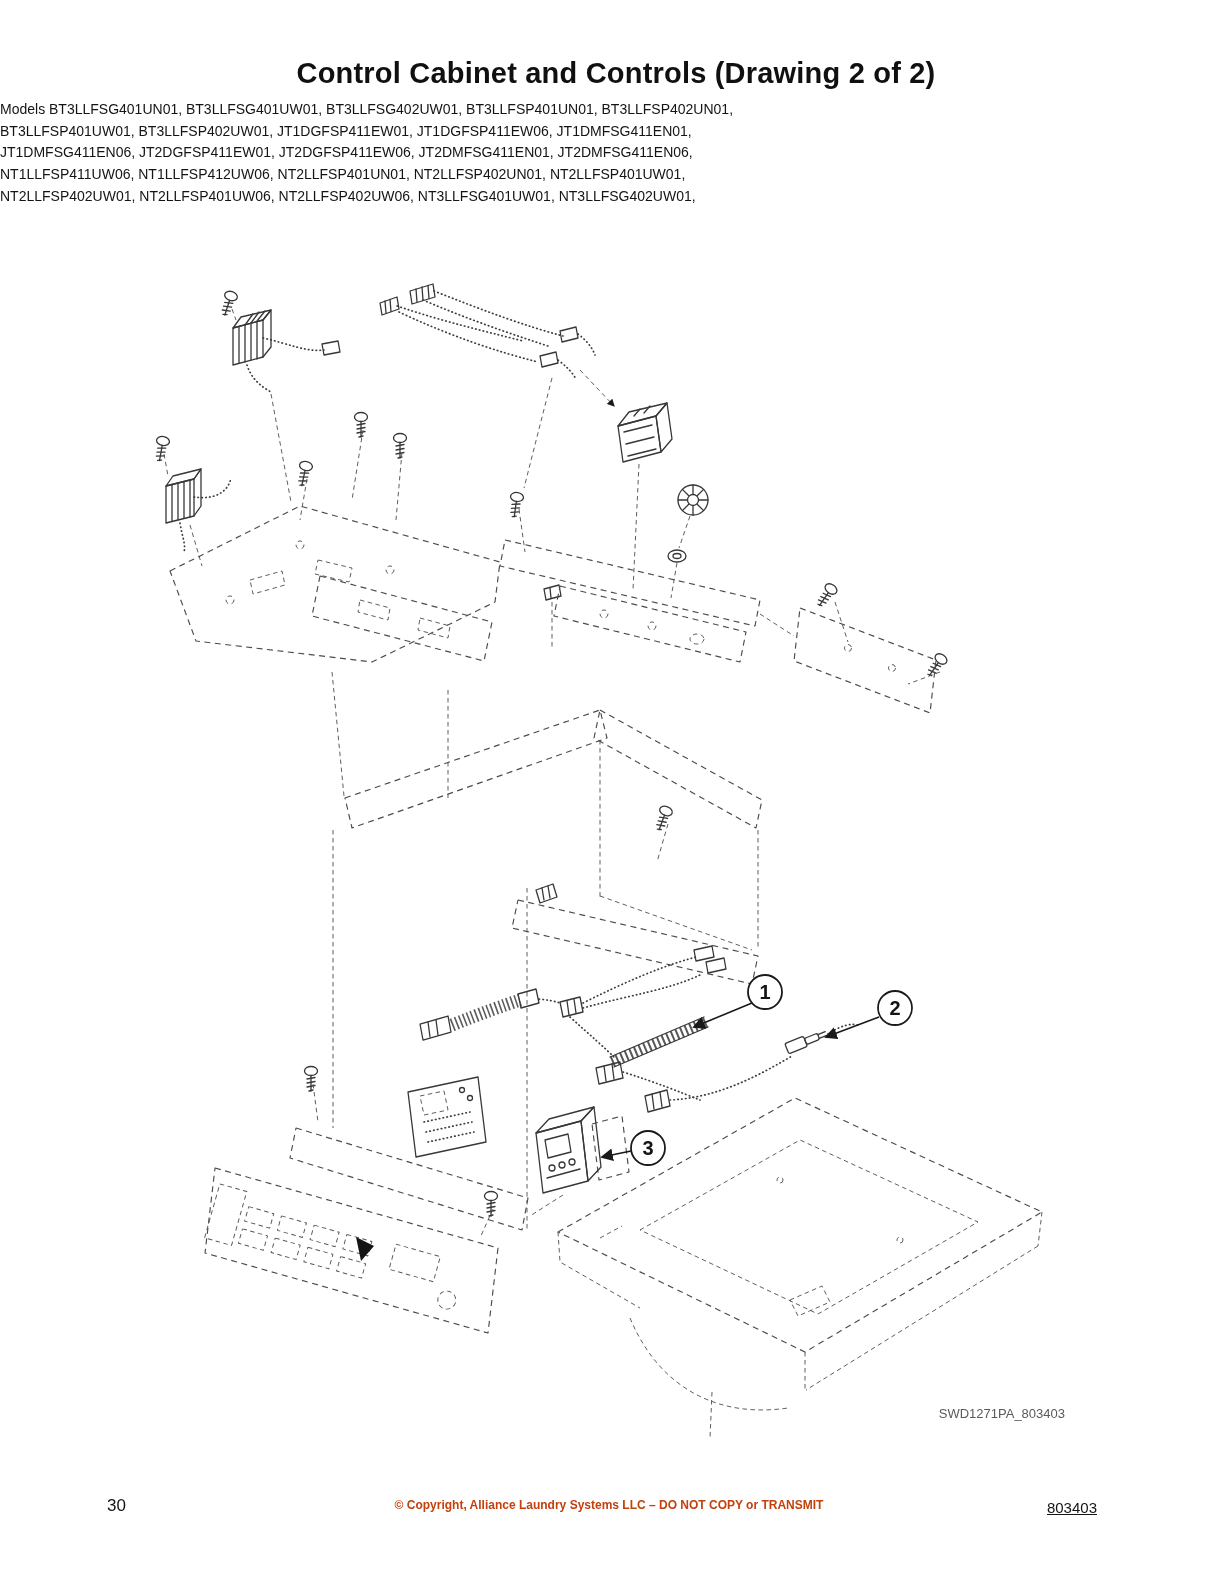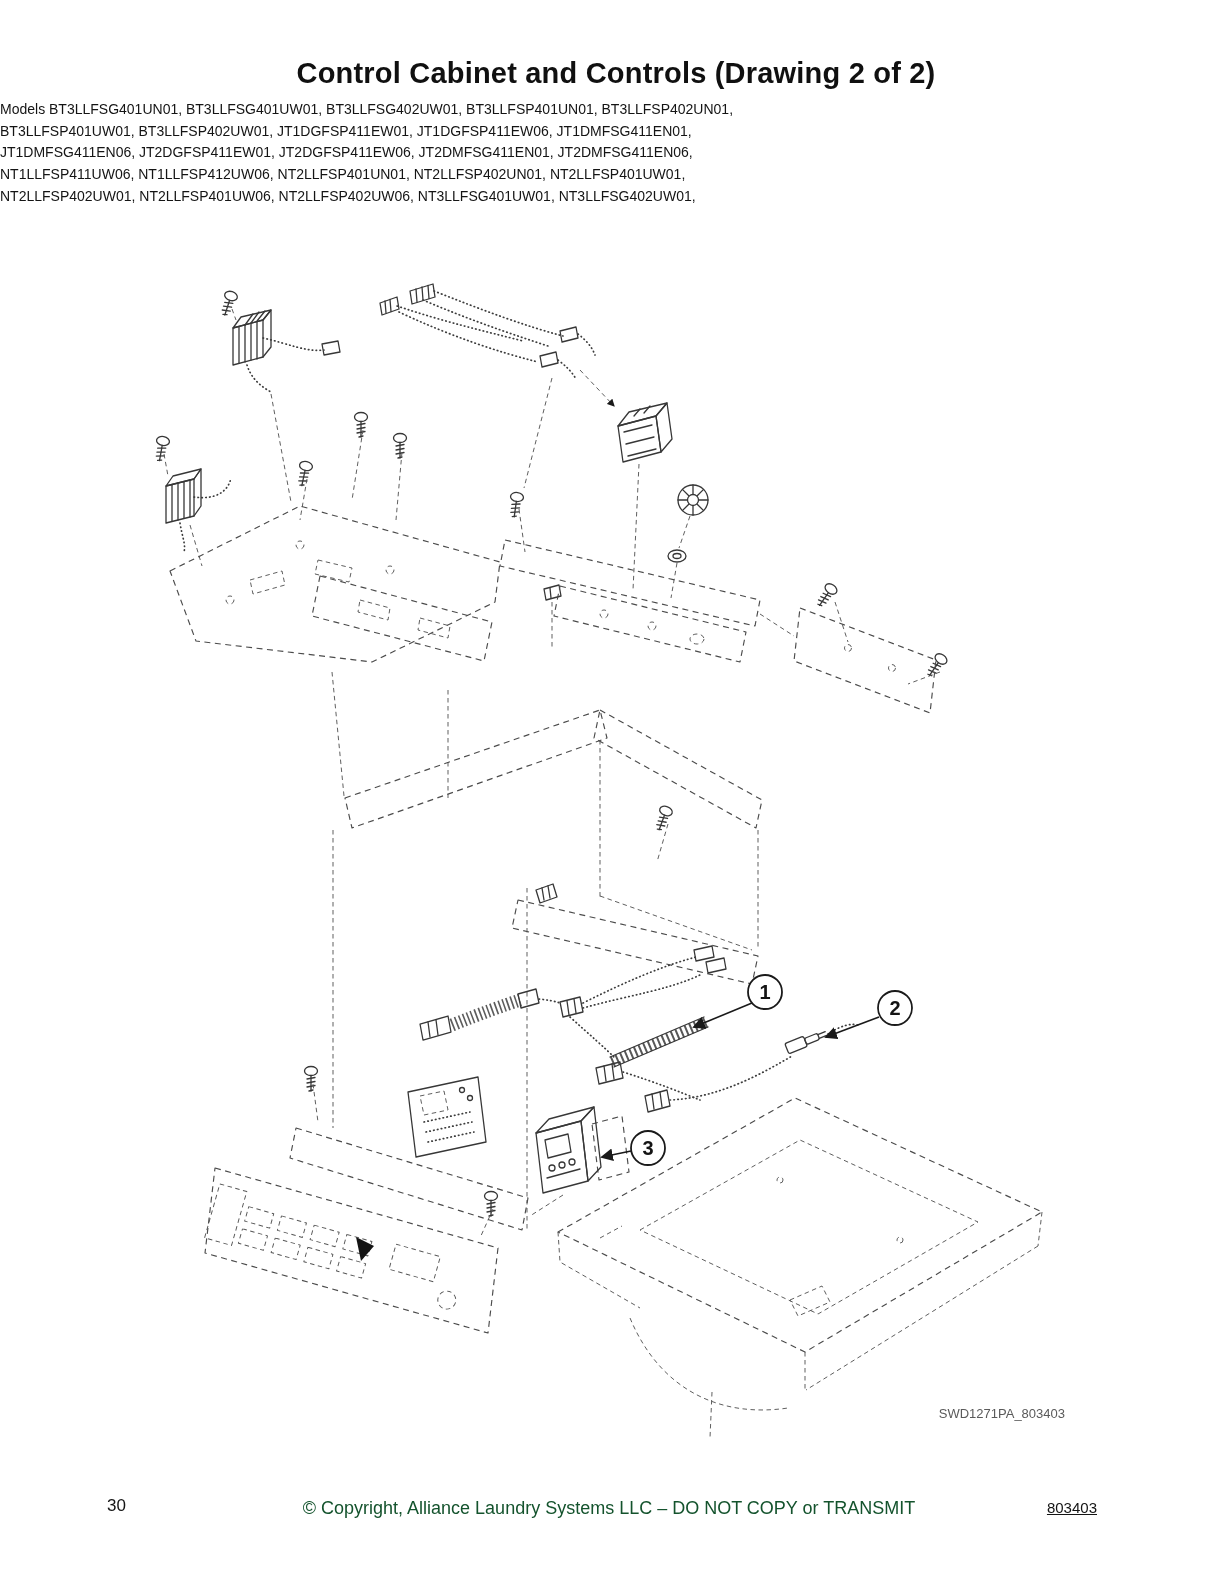--- a/index.html
+++ b/index.html
@@ -28,21 +28,21 @@
   .band2{ fill:none; stroke:#454545; stroke-width:11; stroke-dasharray:2 3; opacity:0.9; }
   .callout-circle { fill:#ffffff; stroke:#1a1a1a; stroke-width:1.8; }
   .callout-arrow  { fill:none; stroke:#1a1a1a; stroke-width:1.6; }
   .callout-num {
     font-family:"Liberation Sans", sans-serif; font-size:20px; font-weight:bold; fill:#141414;
   }
   .drawing-id { font-family:"Liberation Sans", sans-serif; font-size:13px; fill:#5a5a5a; }
 
   .footer { position:absolute; left:0; right:14px; top:1498px; height:30px; }
   .footer-left  { position:absolute; left:107px; top:-2px; font-size:17px; color:#141414; }
-  .footer-center{ display:block; text-align:center; font-size:18px; font-weight:normal; color:#14532d; }
+  .footer-center{ display:block; text-align:center; font-size:12px; font-weight:bold; color:#c2410c; }
   .footer-right { position:absolute; right:121px; top:1px; font-size:15px; color:#141414;text-decoration:underline; }
 </style>
 </head>
 <body>
 
 <div class="page">
 
   <h1 class="title">Control Cabinet and Controls (Drawing 2 of 2)</h1>
 
   <div class="models">

